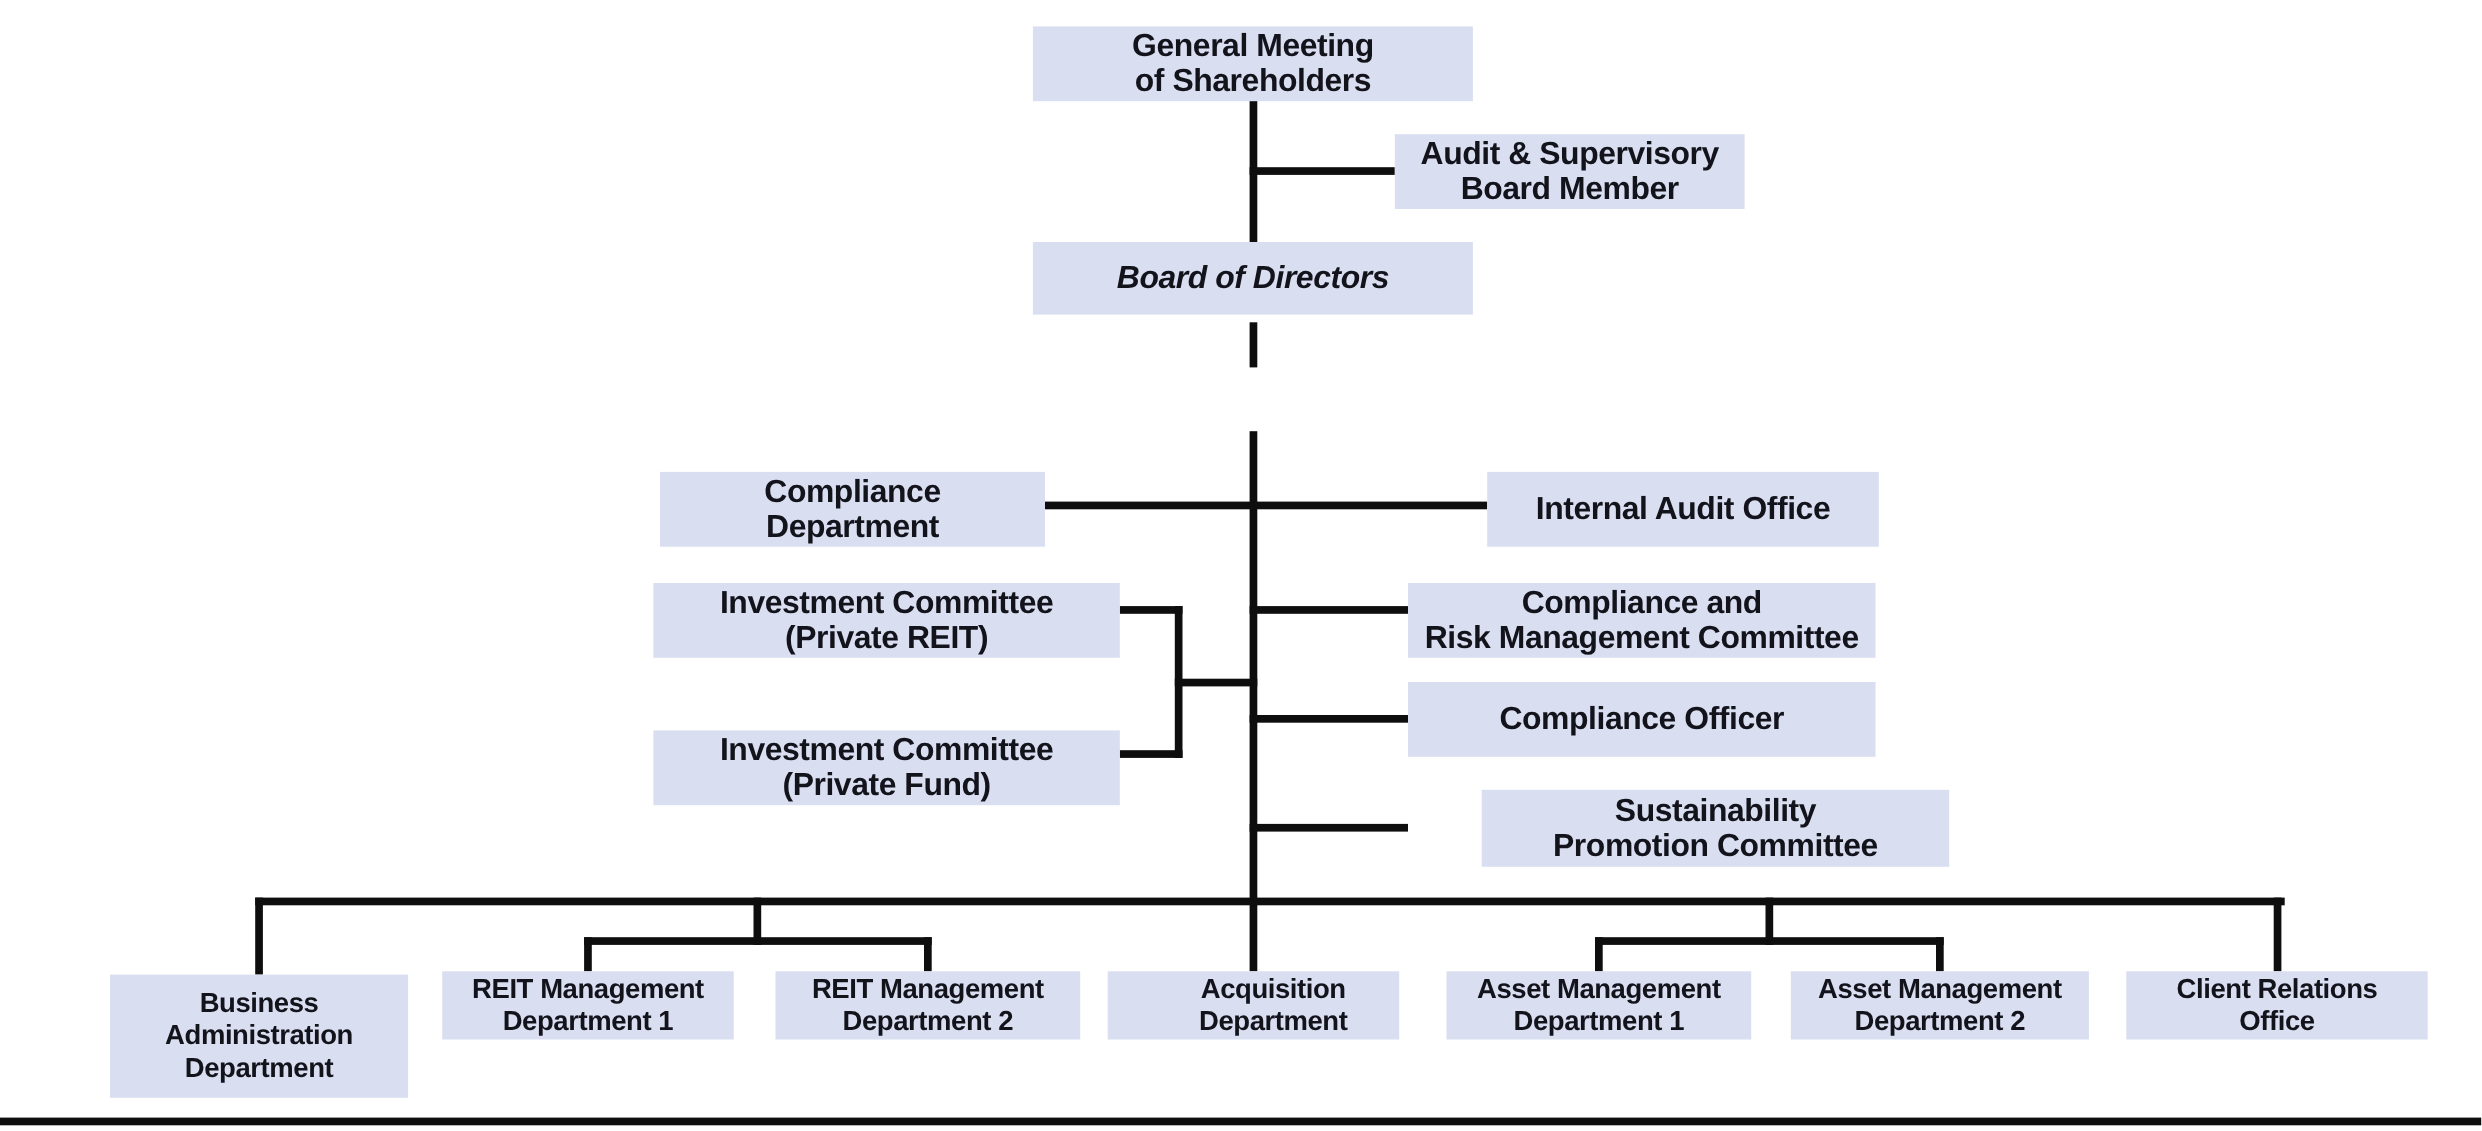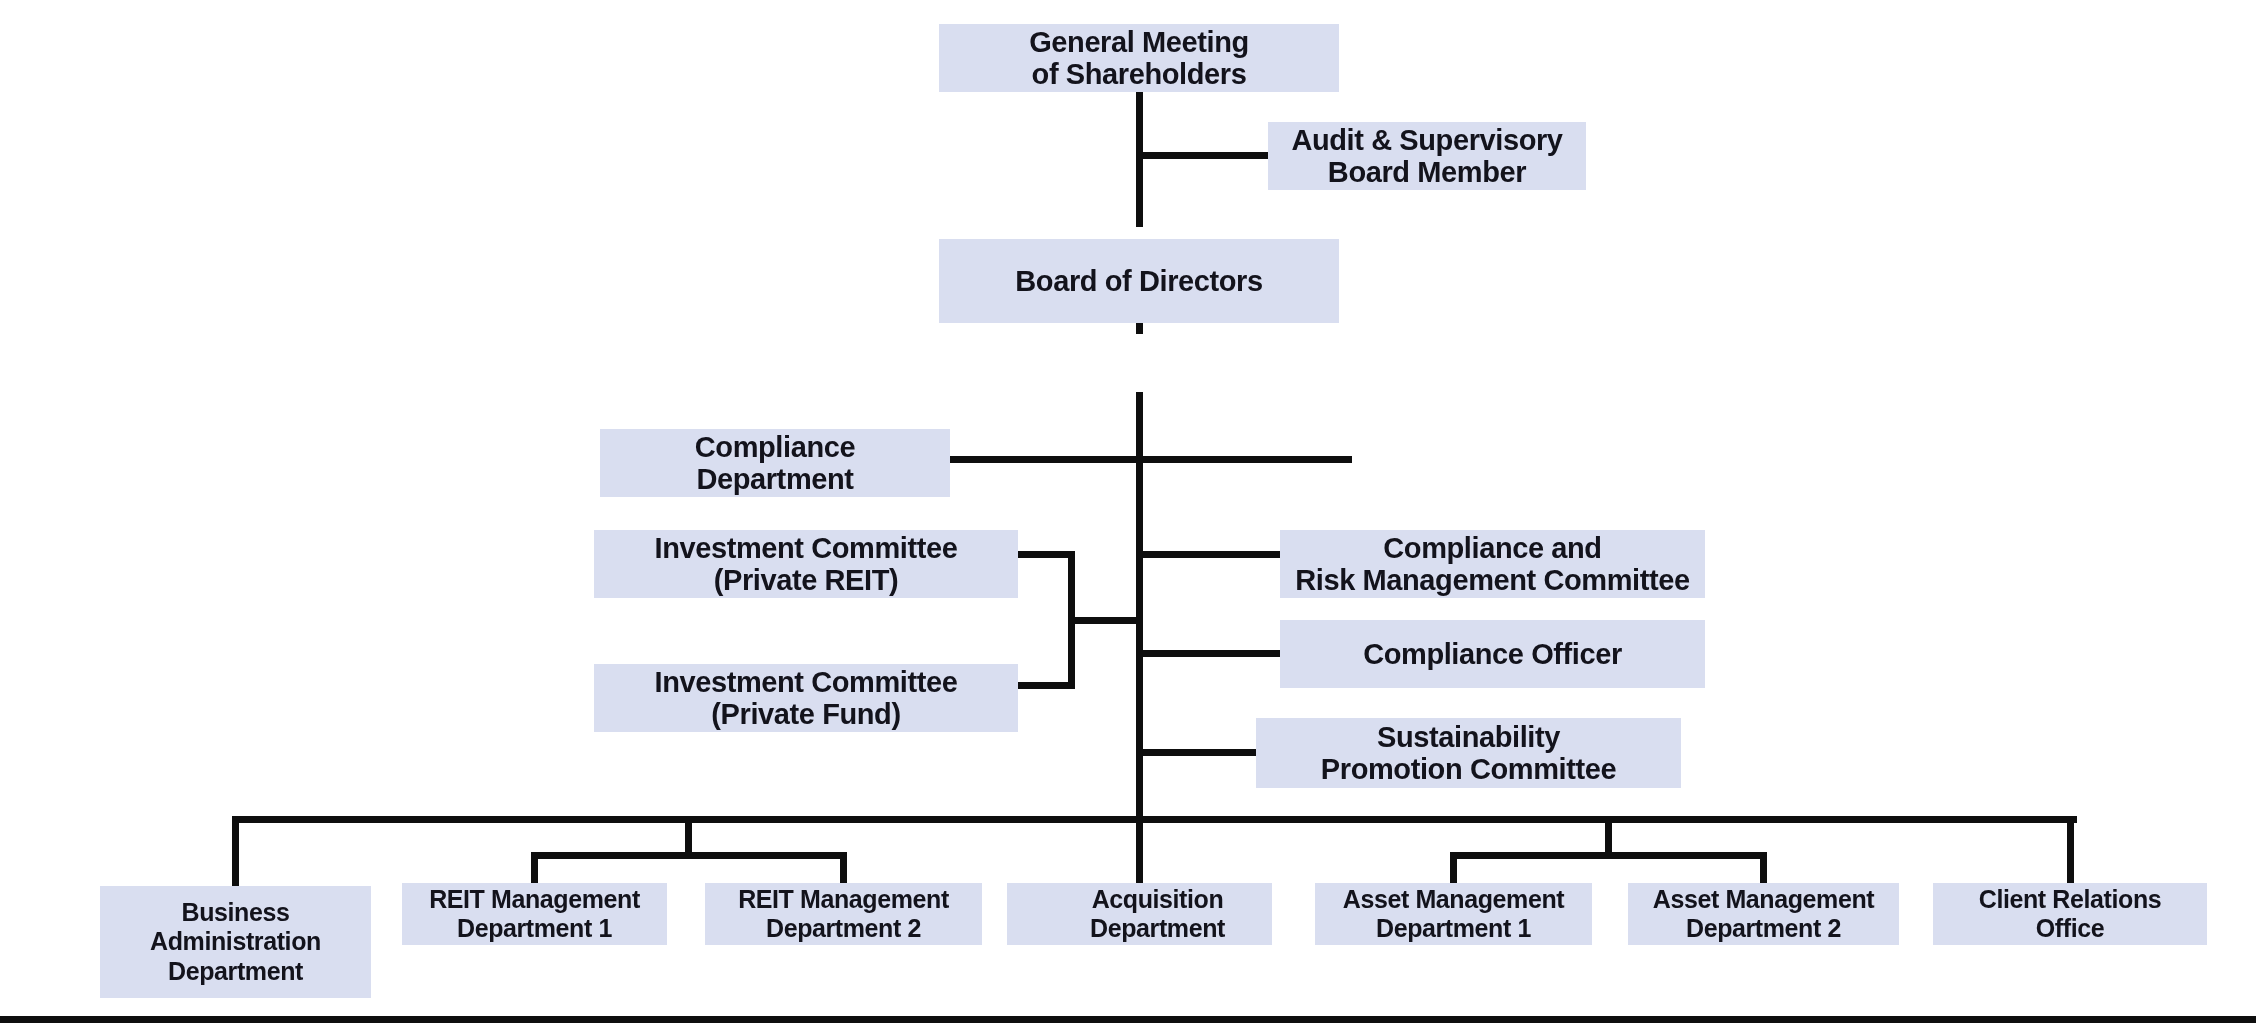--- a/index.html
+++ b/index.html
@@ -66,31 +66,32 @@
   <div class="ln" style="left:1450px; top:852px; width:317px;  height:7px;"></div>
   <div class="ln" style="left:1450px; top:852px; width:7px;    height:31px;"></div>
   <div class="ln" style="left:1760px; top:852px; width:7px;    height:31px;"></div>
   <div class="ln" style="left:2067px; top:816px; width:7px;    height:67px;"></div>
   <div class="ln" style="left:0px;    top:1016px; width:2256px; height:7px;"></div>
 
   <div class="node" style="left:939px;  top:24px;  width:400px; height:68px;">General Meeting
 of Shareholders</div>
   <div class="node" style="left:1268px; top:122px; width:318px; height:68px;">Audit &amp; Supervisory
 Board Member</div>
-  <div class="node" style="left:939px;  top:239px; width:400px; height:84px;">Board of Directors</div>
+  <div class="node" style="left:939px;  top:220px; width:400px; height:66px;font-style:italic;">Board of Directors</div>
   <div class="node" style="left:600px;  top:429px; width:350px; height:68px;">Compliance
 Department</div>
+  <div class="node" style="left:1352px; top:429px; width:356px; height:68px;">Internal Audit Office</div>
   <div class="node" style="left:594px;  top:530px; width:424px; height:68px;">Investment Committee
 (Private REIT)</div>
   <div class="node" style="left:1280px; top:530px; width:425px; height:68px;text-align:center;">Compliance and
 Risk Management Committee</div>
   <div class="node" style="left:594px;  top:664px; width:424px; height:68px;">Investment Committee
 (Private Fund)</div>
   <div class="node" style="left:1280px; top:620px; width:425px; height:68px;">Compliance Officer</div>
-  <div class="node" style="left:1256px; top:718px; width:425px; height:70px;">Sustainability
+  <div class="node" style="left:1347px; top:718px; width:425px; height:70px;">Sustainability
 Promotion Committee</div>
   <div class="node small" style="left:100px;  top:886px; width:271px; height:112px;">Business
 Administration
 Department</div>
   <div class="node small" style="left:402px;  top:883px; width:265px; height:62px;">REIT Management
 Department 1</div>
   <div class="node small" style="left:705px;  top:883px; width:277px; height:62px;">REIT Management
 Department 2</div>
   <div class="node small" style="left:1007px; top:883px; width:265px; height:62px;padding-left:36px;">Acquisition
 Department</div>

